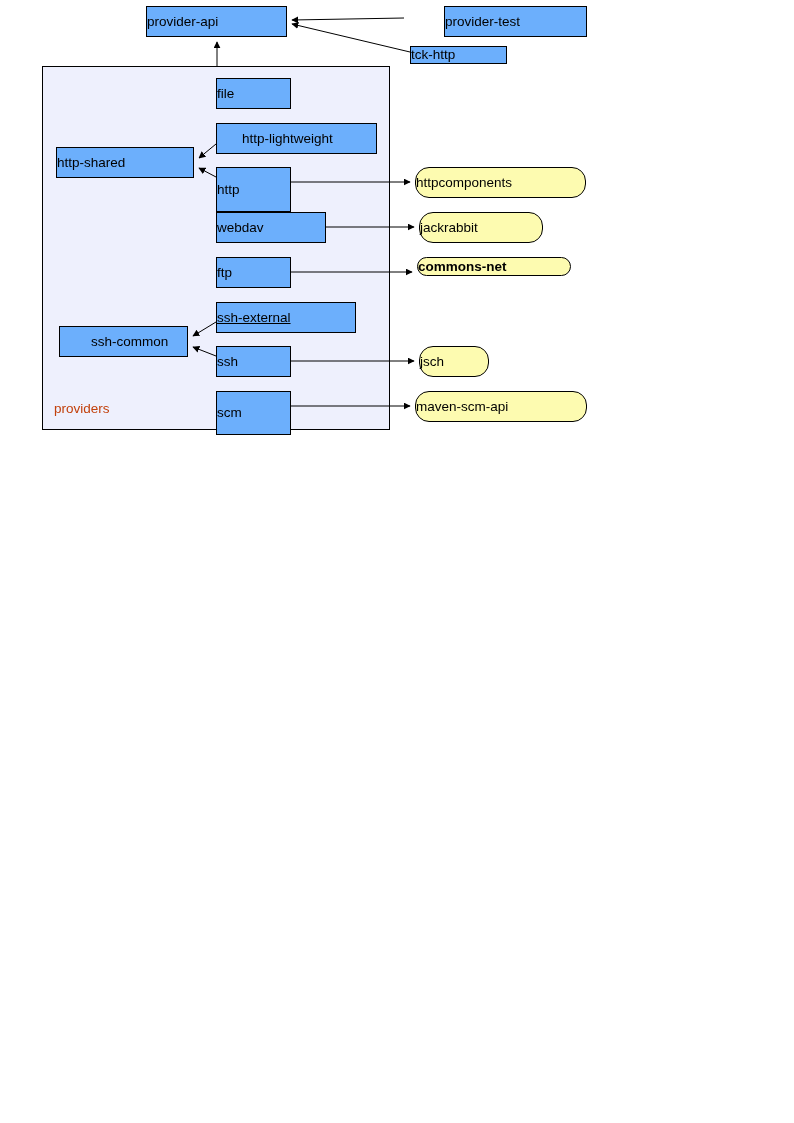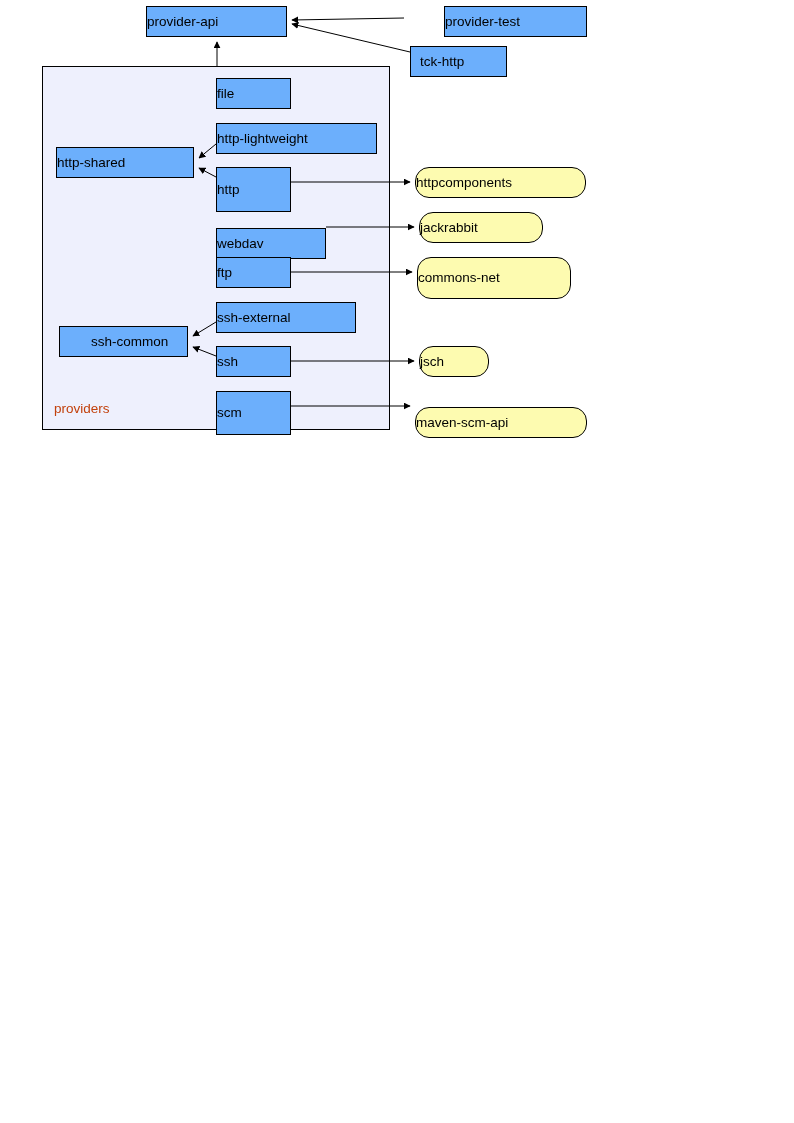--- a/index.html
+++ b/index.html
@@ -91,63 +91,63 @@
       </g>
   </svg>
 
   <div id="nodes-layer">
       <div class="node blue" style="left: 146px; top: 6px; width: 141px; height: 31px;">
         <span>provider-api</span>
       </div>
       <div class="node blue" style="left: 404px; top: 6px; width: 143px; height: 31px; margin-left: 40px;">
         <span>provider-test</span>
       </div>
-      <div class="node blue" style="left: 410px; top: 46px; width: 97px; height: 31px; padding-left: 9px;">
+      <div class="node blue" style="left: 410px; top: 46px; width: 97px; height: 18px;">
         <span>tck-http</span>
       </div>
       <div class="node blue" style="left: 216px; top: 78px; width: 75px; height: 31px;">
         <span>file</span>
       </div>
-      <div class="node blue" style="left: 216px; top: 123px; width: 161px; height: 31px;">
+      <div class="node blue" style="left: 216px; top: 123px; width: 161px; height: 31px; padding-left: 25px;">
         <span>http-lightweight</span>
       </div>
       <div class="node blue" style="left: 56px; top: 147px; width: 138px; height: 31px;">
         <span>http-shared</span>
       </div>
       <div class="node blue" style="left: 216px; top: 167px; width: 75px; height: 45px;">
         <span>http</span>
       </div>
       <div class="node yellow" style="left: 415px; top: 167px; width: 171px; height: 31px;">
         <span>httpcomponents</span>
       </div>
-      <div class="node blue" style="left: 216px; top: 228px; width: 110px; height: 31px;">
+      <div class="node blue" style="left: 216px; top: 212px; width: 110px; height: 31px;">
         <span>webdav</span>
       </div>
       <div class="node yellow" style="left: 419px; top: 212px; width: 124px; height: 31px;">
         <span>jackrabbit</span>
       </div>
       <div class="node blue" style="left: 216px; top: 257px; width: 75px; height: 31px;">
         <span>ftp</span>
       </div>
-      <div class="node yellow" style="left: 417px; top: 257px; width: 154px; height: 42px;">
+      <div class="node yellow" style="left: 417px; top: 257px; width: 154px; height: 19px; font-weight: bold;">
         <span>commons-net</span>
       </div>
-      <div class="node blue" style="left: 216px; top: 302px; width: 140px; height: 31px;">
+      <div class="node blue" style="left: 216px; top: 302px; width: 140px; height: 31px; text-decoration: underline;">
         <span>ssh-external</span>
       </div>
       <div class="node blue" style="left: 59px; top: 326px; width: 129px; height: 31px; padding-left: 31px;">
         <span>ssh-common</span>
       </div>
       <div class="node blue" style="left: 216px; top: 346px; width: 75px; height: 31px;">
         <span>ssh</span>
       </div>
       <div class="node yellow" style="left: 419px; top: 346px; width: 70px; height: 31px;">
         <span>jsch</span>
       </div>
       <div class="node blue" style="left: 216px; top: 391px; width: 75px; height: 44px;">
         <span>scm</span>
       </div>
-      <div class="node yellow" style="left: 415px; top: 391px; width: 172px; height: 31px; margin-top: 16px;">
+      <div class="node yellow" style="left: 415px; top: 391px; width: 172px; height: 31px;">
         <span>maven-scm-api</span>
       </div>
     </div>
 
 </div>
 
 </body></html>

